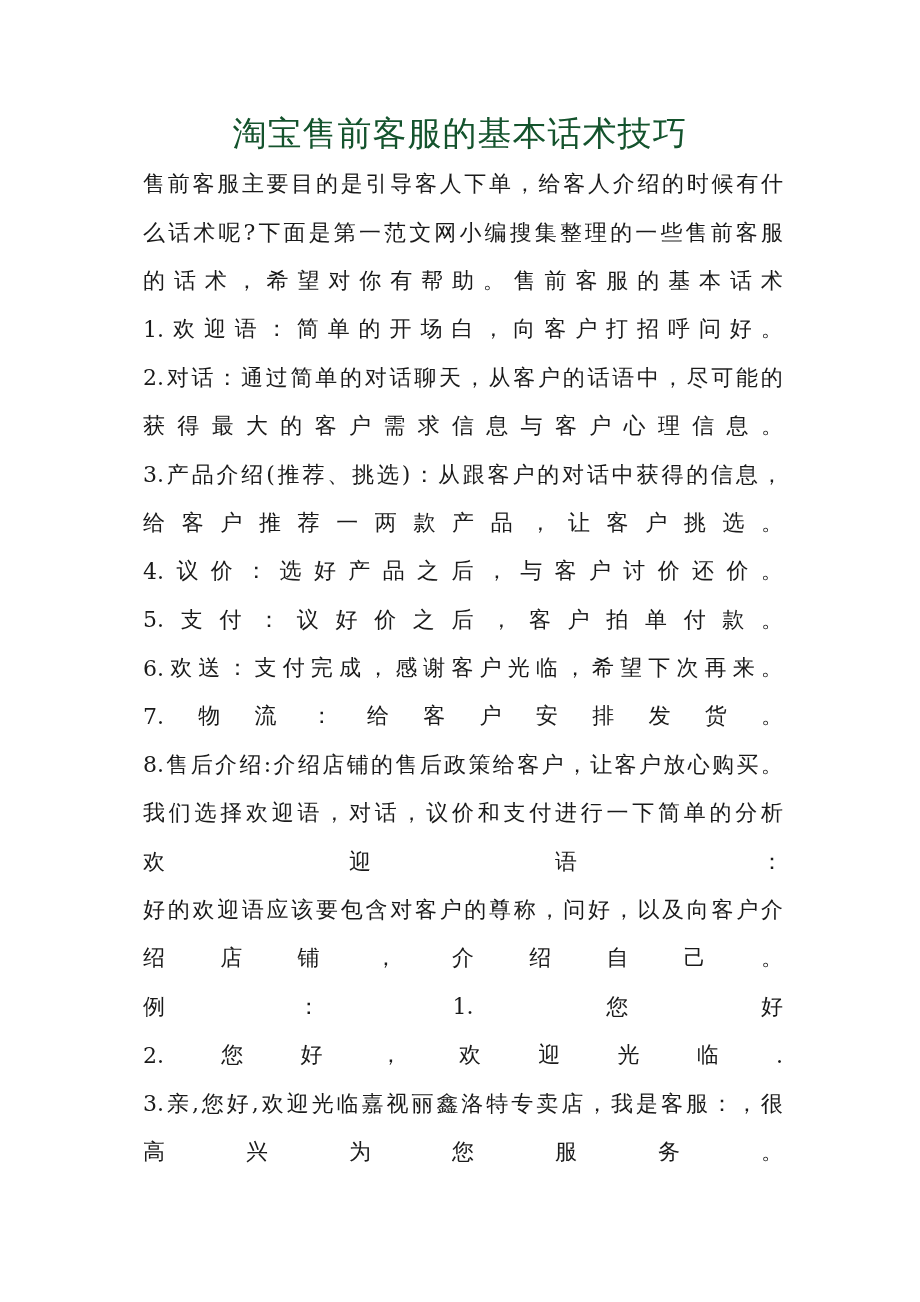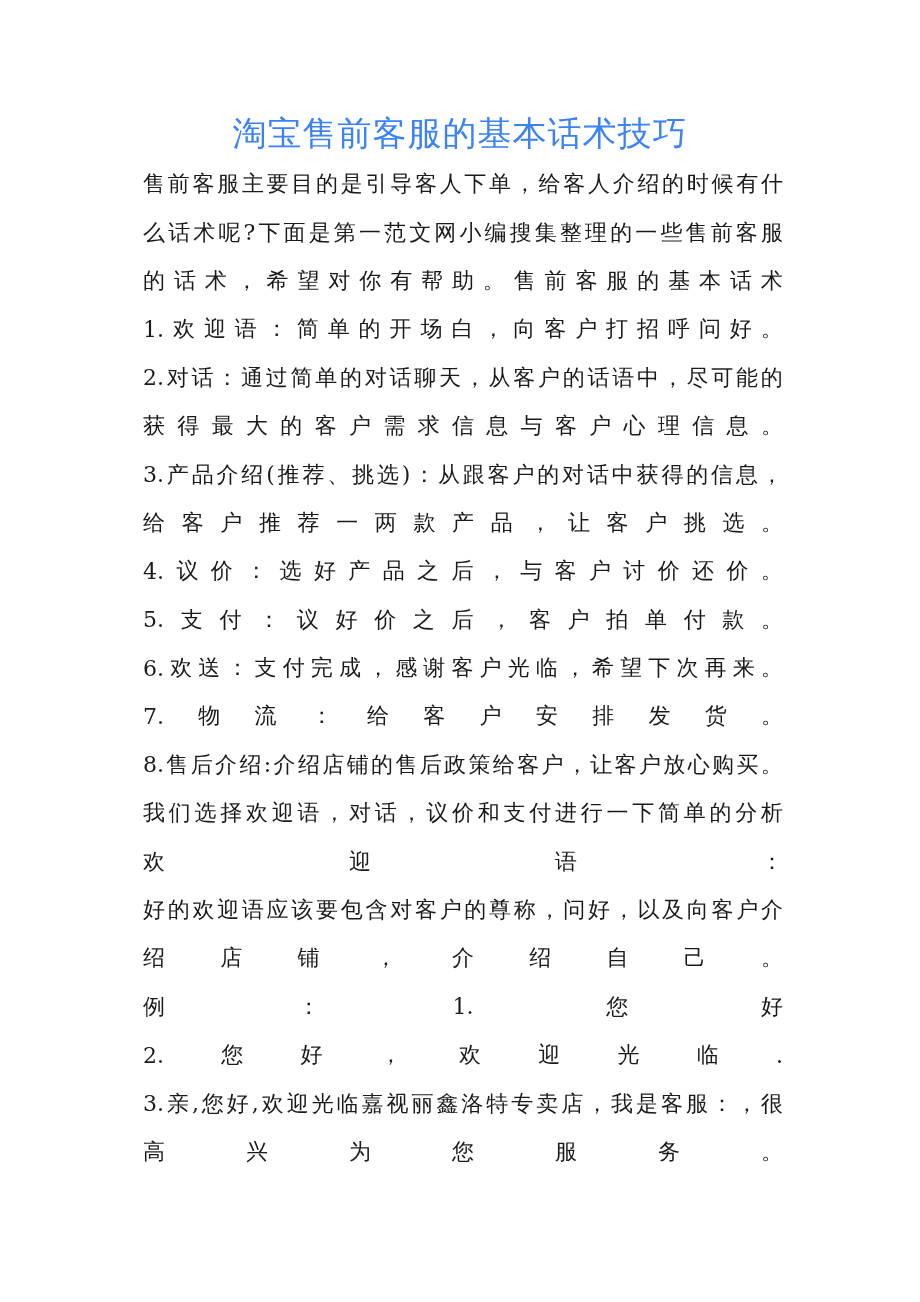--- a/index.html
+++ b/index.html
@@ -1,20 +1,20 @@
 <!DOCTYPE html>
 <html><head>
 <meta charset="utf-8">
 <style>
   html, body { margin: 0; padding: 0; background: #ffffff; }
   body { width: 920px; height: 1302px; position: relative; overflow: hidden;
          font-family: "DejaVu Serif", "Liberation Serif", serif; color: #111; }
   .page { position: absolute; left: 0; top: 0; width: 920px; height: 1302px; background: #fff; }
   .title { position: absolute; left: 0; top: 112px; width: 920px; text-align: center;
-           font-size: 34px; line-height: 42px; letter-spacing: 1px; color: #3b82f6;
+           font-size: 34px; line-height: 42px; letter-spacing: 1px; color: #14532d;
            font-family: "DejaVu Serif", "Liberation Serif", serif; }
   .body { position: absolute; left: 143px; top: 160px; width: 640px; }
   .line { display: flex; justify-content: space-between; align-items: center;
           height: 48.4px; font-size: 22px; color: #1a1a1a; white-space: nowrap; }
   .line span { display: inline-block; }
 </style>
 </head>
 <body>
 
 <div class="page">

